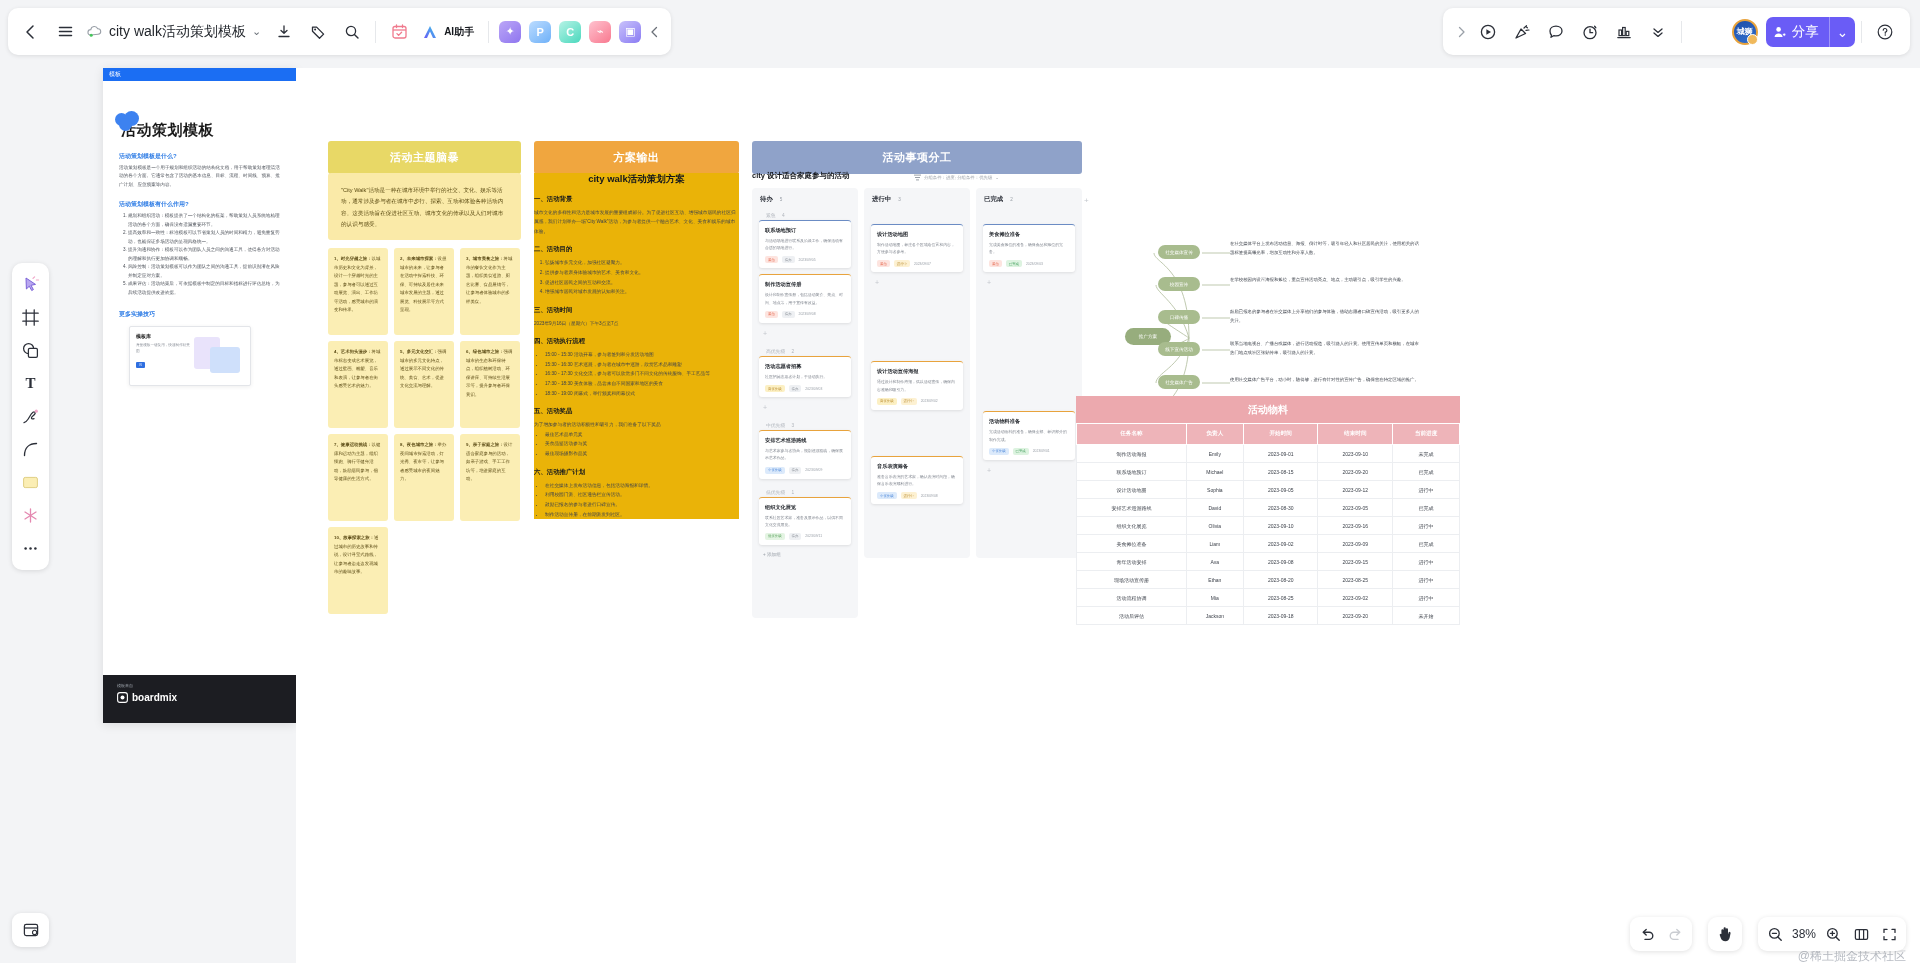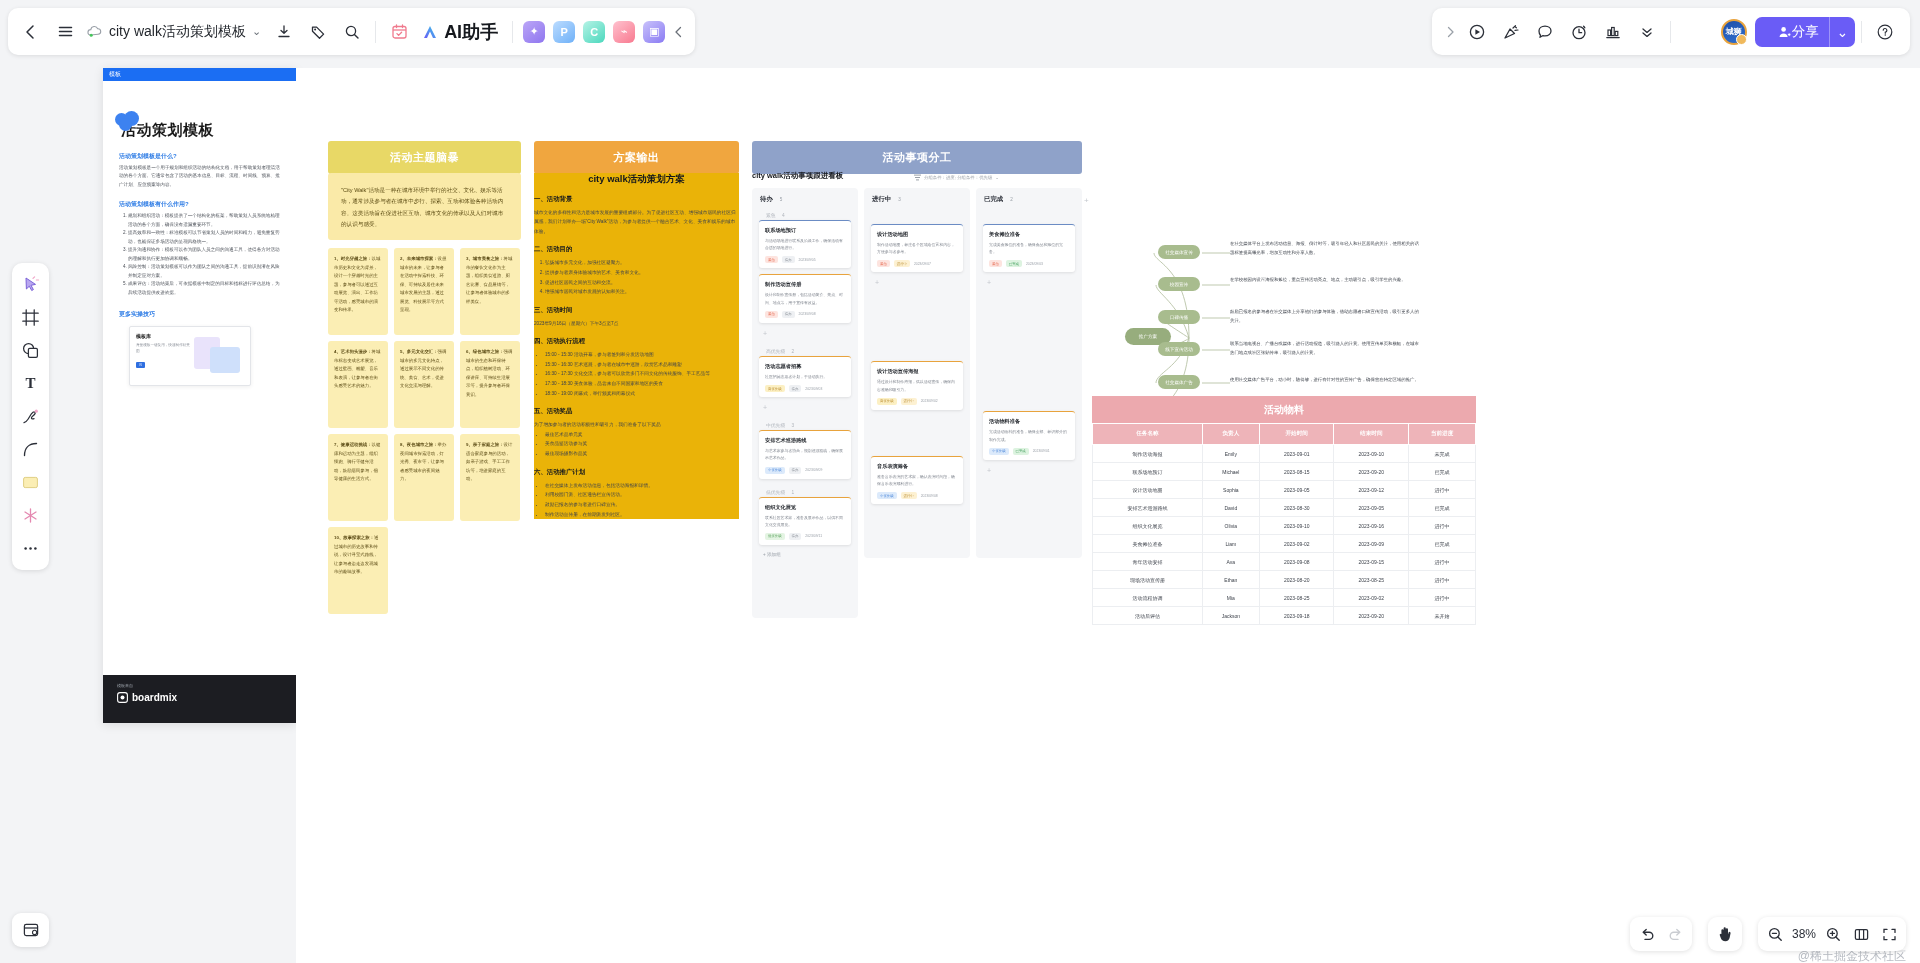--- a/index.html
+++ b/index.html
@@ -25,21 +25,21 @@
   }
   .doc-title {
     display: flex; align-items: center; gap: 6px;
     padding: 0 6px 0 4px; font-size: 14px; color: #1f2329;
     white-space: nowrap; cursor: pointer; height: 34px; border-radius: 7px;
   }
   .sep-v { width: 1px; height: 22px; background: #e6e8eb; margin: 0 6px; flex:none; }
   .ai-btn {
     display: flex; align-items: center; gap: 4px; height: 32px;
     padding: 0 8px 0 4px; border-radius: 7px; cursor: pointer;
-    font-size: 18px; font-weight: 700; color: #15181d; white-space: nowrap;
+    font-size: 10px; font-weight: 700; color: #15181d; white-space: nowrap;
   }
   .app-ico {
     width: 22px; height: 22px; border-radius: 6px; flex: none;
     display:flex; align-items:center; justify-content:center;
     font-size: 11px; font-weight: 700; color: #fff; margin: 0 4px;
     cursor: pointer;
   }
 
   .topbar-right {
     position: absolute; right: 10px; top: 8px; height: 47px;
@@ -56,21 +56,21 @@
   }
   .avatar-ring::after{
     content:""; position:absolute; right:-2px; bottom:-2px;
     width:9px;height:9px;border-radius:50%;background:#f0b95c;border:1.5px solid #fff;
   }
   .share-btn {
     display: flex; align-items: center; background: #6a5cf6; color: #fff;
     height: 30px; border-radius: 7px; margin-left: 8px; cursor: pointer;
     font-size: 13.5px; overflow: hidden;
   }
-  .share-btn .lbl { padding: 0 10px 0 7px; display:flex; align-items:center; white-space:nowrap;margin-left:16px;}
+  .share-btn .lbl { padding: 0 10px 0 7px; display:flex; align-items:center; gap:5px; white-space:nowrap;}
   .share-btn .cv { border-left: 1px solid rgba(255,255,255,.35); padding: 0 7px; height:100%; display:flex;align-items:center;}
 
   
   .lefttools {
     position: absolute; left: 12px; top: 263px; width: 37px;
     background: #fff; border-radius: 10px; padding: 6px 0;
     box-shadow: 0 1px 5px rgba(0,0,0,.12); z-index: 30;
     display: flex; flex-direction: column; align-items: center; gap: 2px;
   }
   .lt-item { width: 30px; height: 31px; border-radius: 7px; display:flex;align-items:center;justify-content:center; cursor:pointer; }
@@ -551,21 +551,21 @@
 
       <div class="doc-h2">六、活动推广计划</div>
       <ul class="doc-ul">
         <li>在社交媒体上发布活动信息，包括活动海报和详情。</li>
         <li>利用校园门派、社区通告栏宣传活动。</li>
         <li>鼓励已报名的参与者进行口碑宣传。</li>
         <li>制作活动宣传册，在前期派发到社区。</li>
       </ul>
     </div>
 
-    <div class="kb-title" style="left:456px;top:103px;">city walk活动事项跟进看板</div>
+    <div class="kb-title" style="left:456px;top:103px;">city 设计适合家庭参与的活动</div>
     <div class="kb-filter" style="left:618px;top:106px;">
       <span style="display:inline-flex;">
         <svg width="7" height="7" viewBox="0 0 7 7">
             <g fill="#9aa0a8">
               <rect x="0" y="0.6" width="7" height="1"></rect>
               <rect x="1" y="3" width="5" height="1"></rect>
               <rect x="2" y="5.4" width="3" height="1"></rect>
             </g>
           </svg>
       </span>
@@ -742,21 +742,21 @@
     <div class="mm-node" style="left:862px;top:307px;width:42px;height:14px;">社交媒体广告</div>
     <div class="mm-node" style="left:862px;top:340px;width:42px;height:14px;">海报公告</div>
 
     <div class="mm-desc" style="left:934px;top:172px;width:192px;">在社交媒体平台上发布活动信息、海报、倒计时等，吸引年轻人和社区居民的关注，使用相关的话题标签提高曝光率，增加互动性和分享人数。</div>
     <div class="mm-desc" style="left:934px;top:208px;width:192px;">在学校校园内设置海报和摊位，重点宣传活动亮点、地点，主动吸引点，吸引学生的兴趣。</div>
     <div class="mm-desc" style="left:934px;top:240px;width:192px;">鼓励已报名的参与者在社交媒体上分享他们的参与体验，借助志愿者口碑宣传活动，吸引更多人的关注。</div>
     <div class="mm-desc" style="left:934px;top:272px;width:192px;">联系当地电视台、广播台或媒体，进行活动报道，吸引路人的注意。使用宣传单页和横幅，在城市热门地点或社区张贴传单，吸引路人的注意。</div>
     <div class="mm-desc" style="left:934px;top:308px;width:192px;">使用社交媒体广告平台，动小时，随得够，进行有针对性的宣传广告，确保您在特定区域的推广。</div>
     <div class="mm-desc" style="left:934px;top:342px;width:192px;">在小区内外、商场、学校等地分发活动海报，让更多人了解活动。</div>
 
-    <div class="tbl-wrap" style="left:796px;top:328px;width:384px;">
+    <div class="tbl-wrap" style="left:780px;top:328px;width:384px;">
       <div class="tbl-head">活动物料</div>
       <table class="mat">
         <thead>
           <tr>
             <th>任务名称</th>
             <th>负责人</th>
             <th>开始时间</th>
             <th>结束时间</th>
             <th>当前进度</th>
           </tr>

